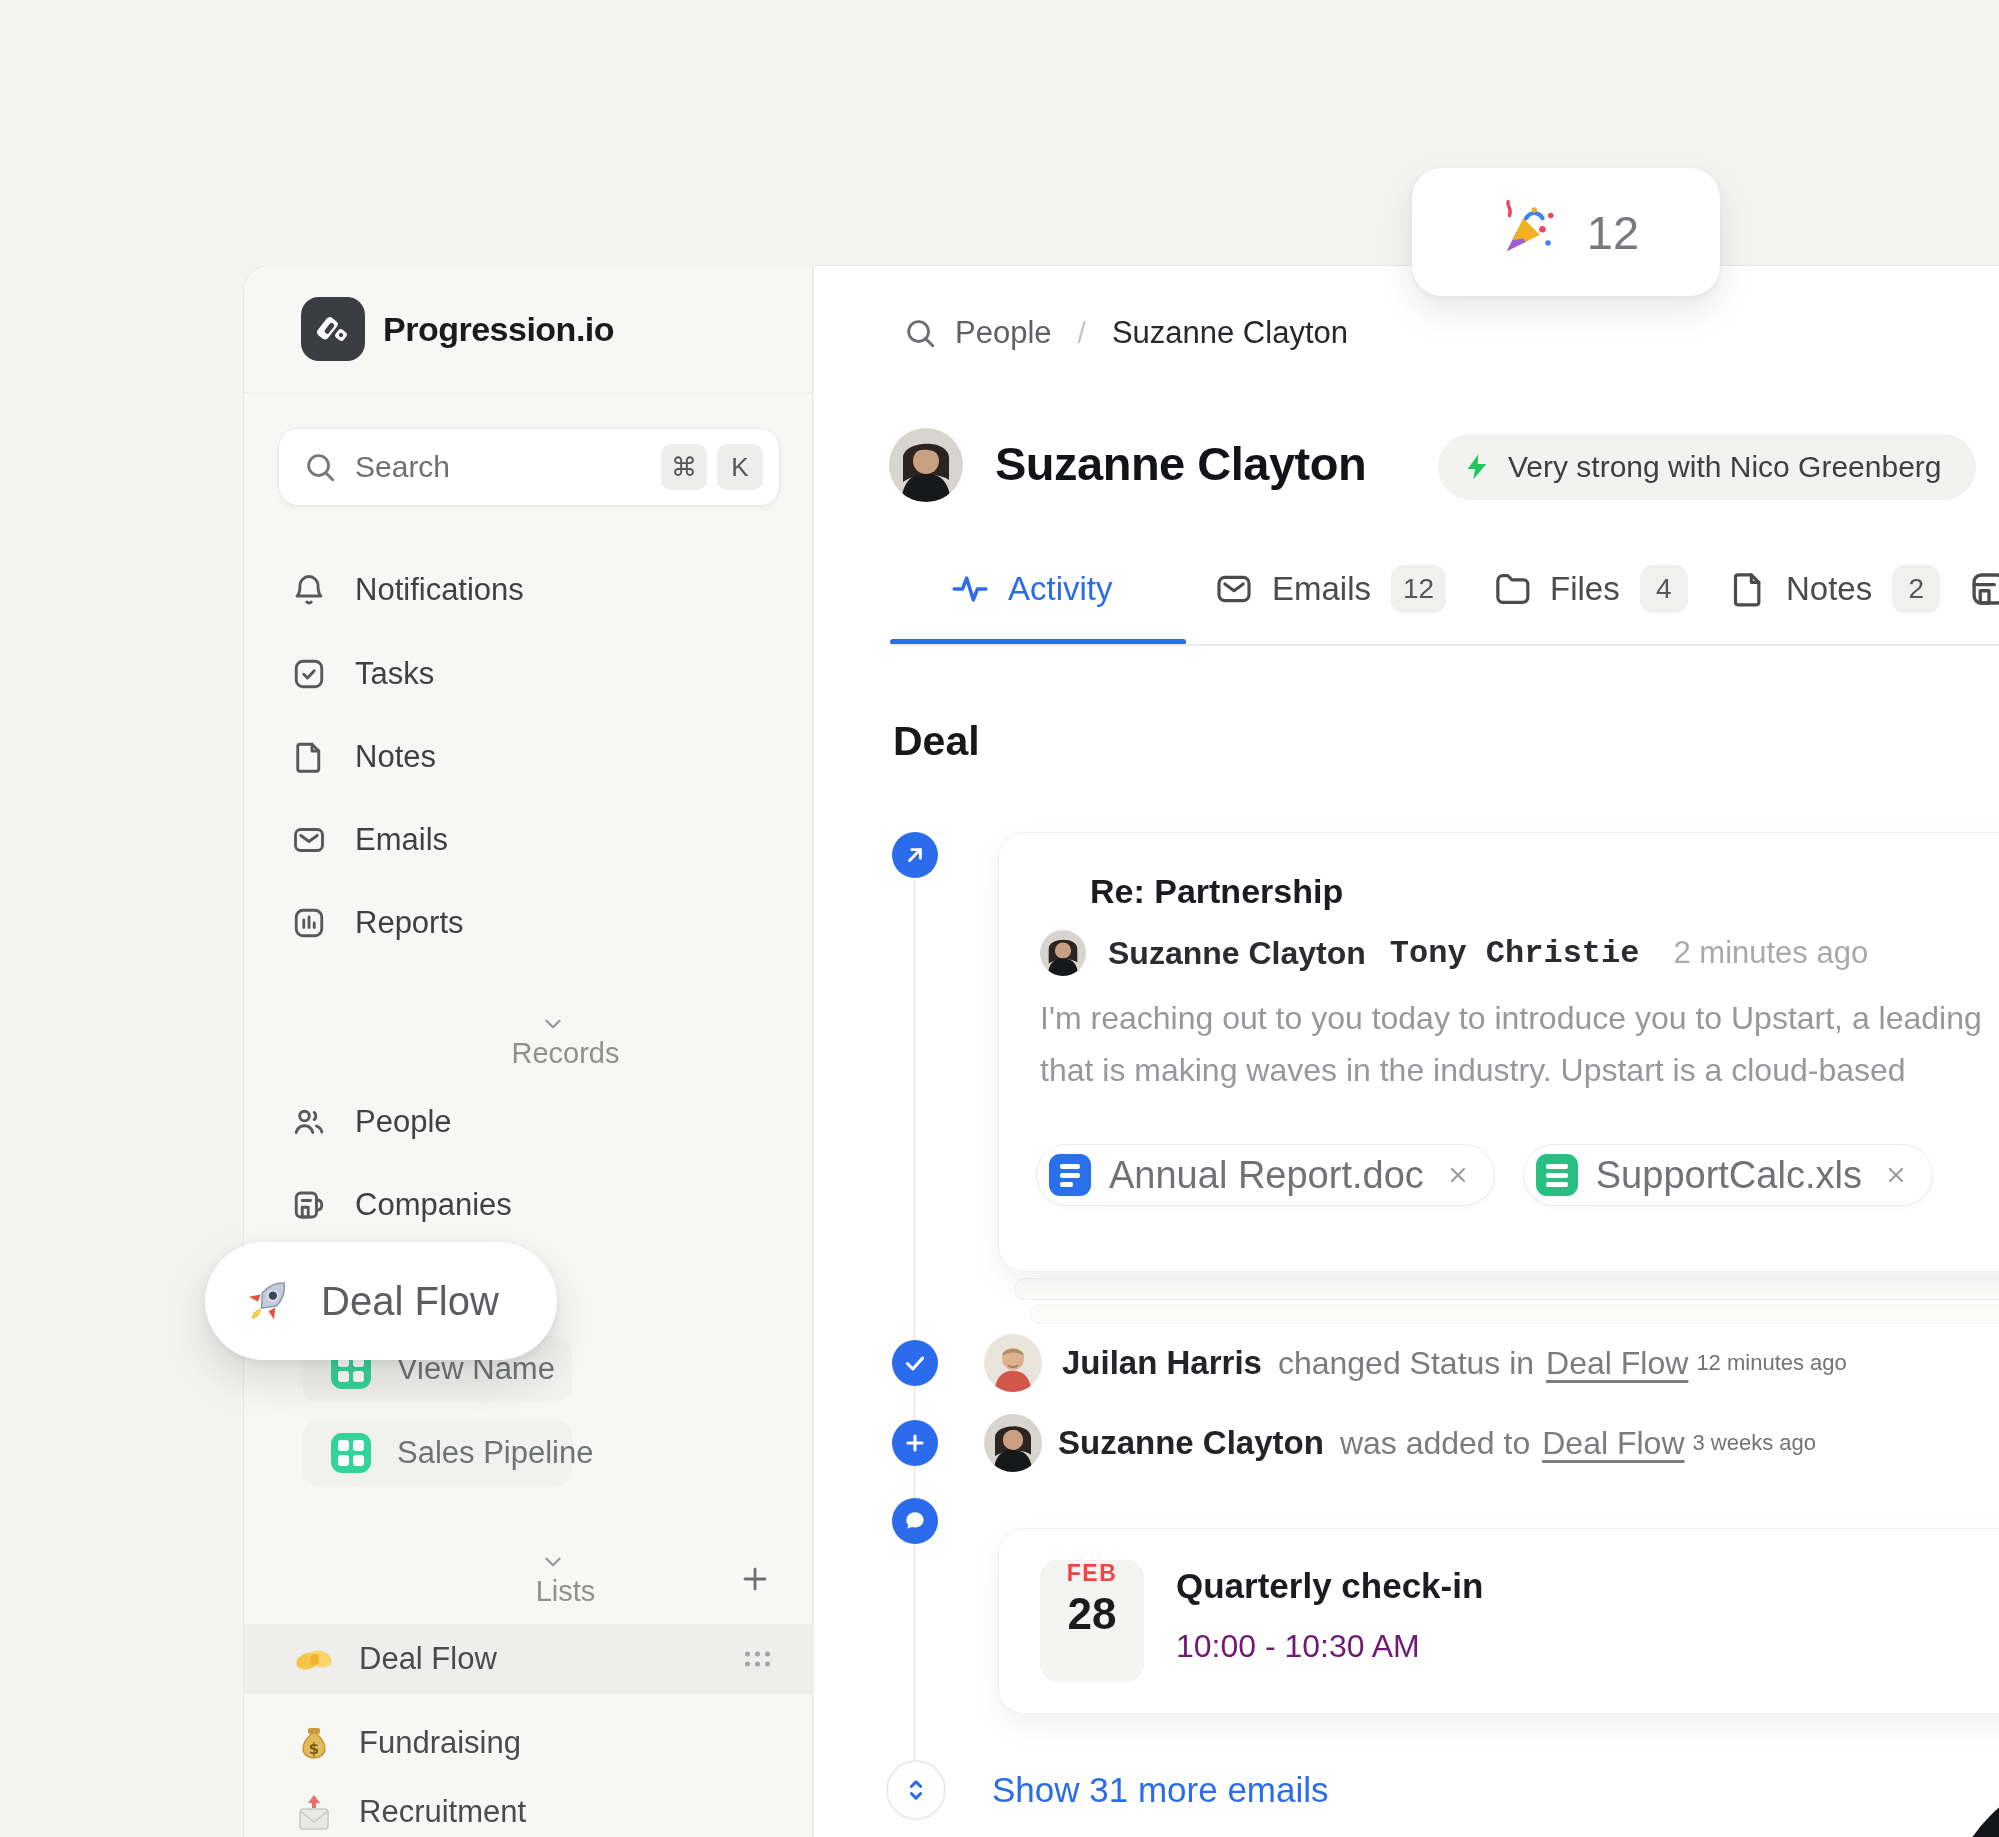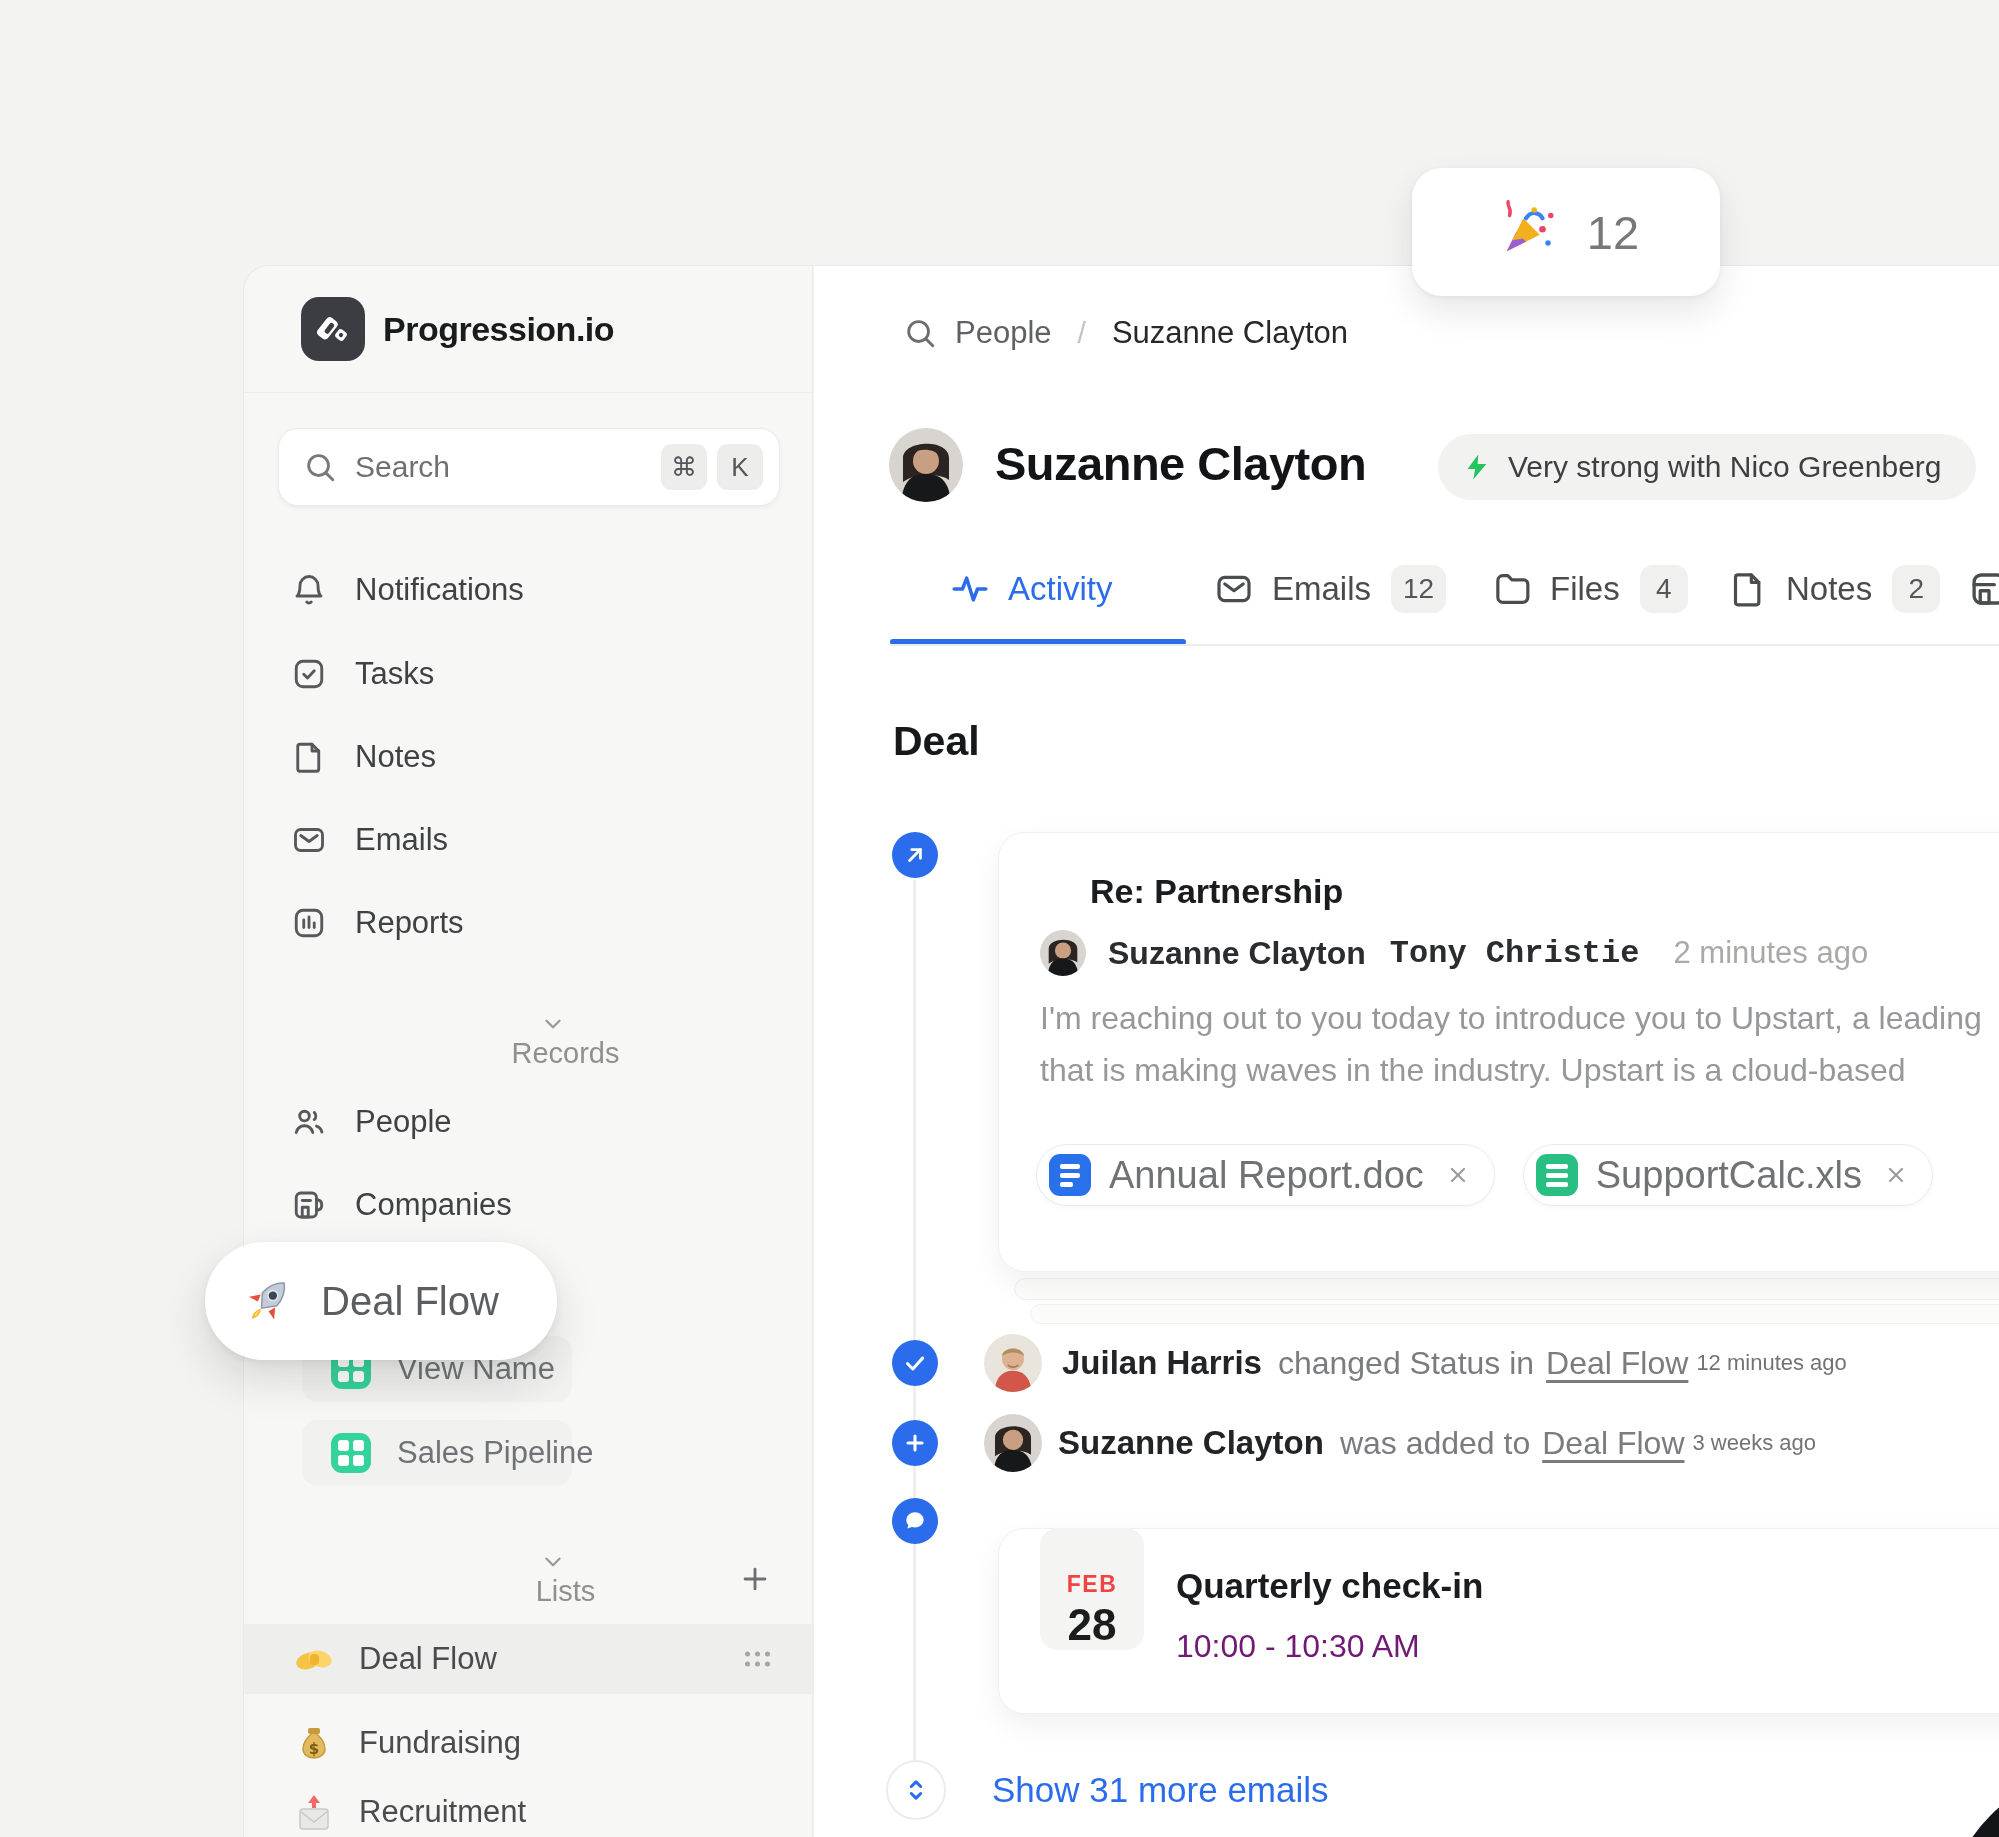--- a/index.html
+++ b/index.html
@@ -140,23 +140,23 @@
   .act-avatar { position:absolute; width:58px; height:58px; border-radius:50%; overflow:hidden; z-index:5; }
   .act-line { position:absolute; height:46px; display:flex; align-items:center; white-space:nowrap; z-index:5; }
   .act-line .actor { font-size:33px; font-weight:600; color:#232427; }
   .act-line .action { margin-left:16px; font-size:32px; color:#7b7c7f; }
   .act-line .target { margin-left:12px; font-size:32px; color:#7b7c7f; text-decoration:underline;
                       text-underline-offset:6px; }
   .act-line .when { margin-left:8px; font-size:22px; color:#737373; }
 
   
   .event-card { left:998px; top:1528px; width:1152px; height:186px; z-index:4; }
-  .date-tile { position:absolute; left:1040px; top:1528px; width:104px; height:122px; background:#f4f4f2;
+  .date-tile { position:absolute; left:1040px; top:1560px; width:104px; height:122px; background:#f4f4f2;
                border-radius:18px; display:flex; flex-direction:column; align-items:center;
-               justify-content:flex-end; z-index:6; }
+               justify-content:flex-start; z-index:6; }
   .date-tile .mo { font-size:23px; font-weight:700; color:#ef4444; letter-spacing:1.5px; }
   .date-tile .dy { font-size:44px; font-weight:700; color:#1b1c1e; margin-top:2px; }
   .ev-title { position:absolute; left:1176px; top:1566px; font-size:35px; font-weight:700; color:#1b1c1f; z-index:6; }
   .ev-time { position:absolute; left:1176px; top:1628px; font-size:32px; color:#701a75; z-index:6; }
 
   
   .more-dot { position:absolute; left:886px; top:1760px; width:60px; height:60px; background:#fff;
               border:2px solid #ececea; border-radius:50%; display:flex; align-items:center;
               justify-content:center; z-index:6; }
   .show-more { position:absolute; left:992px; top:1770px; font-size:35px; color:#2b6cec; font-weight:500; z-index:6; }

